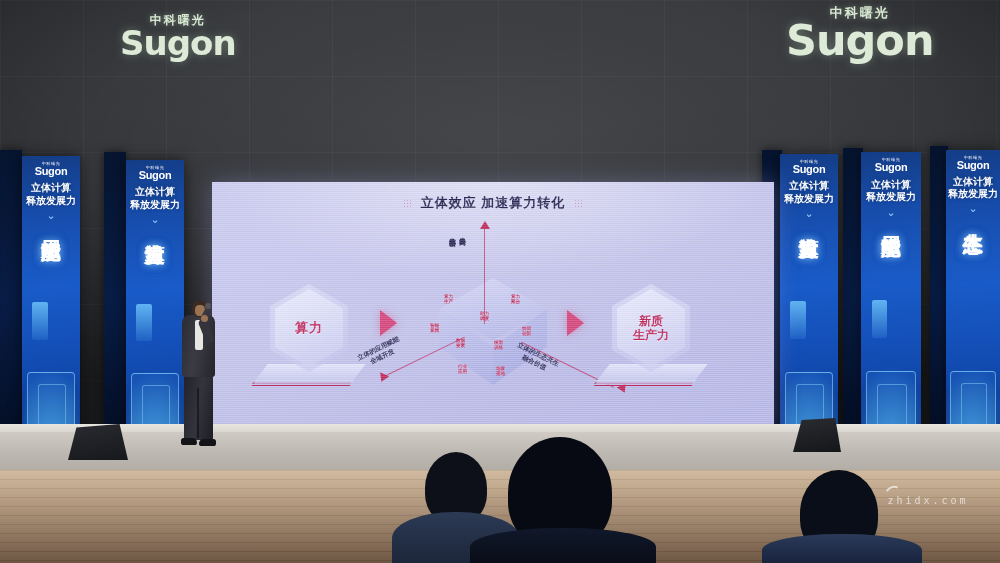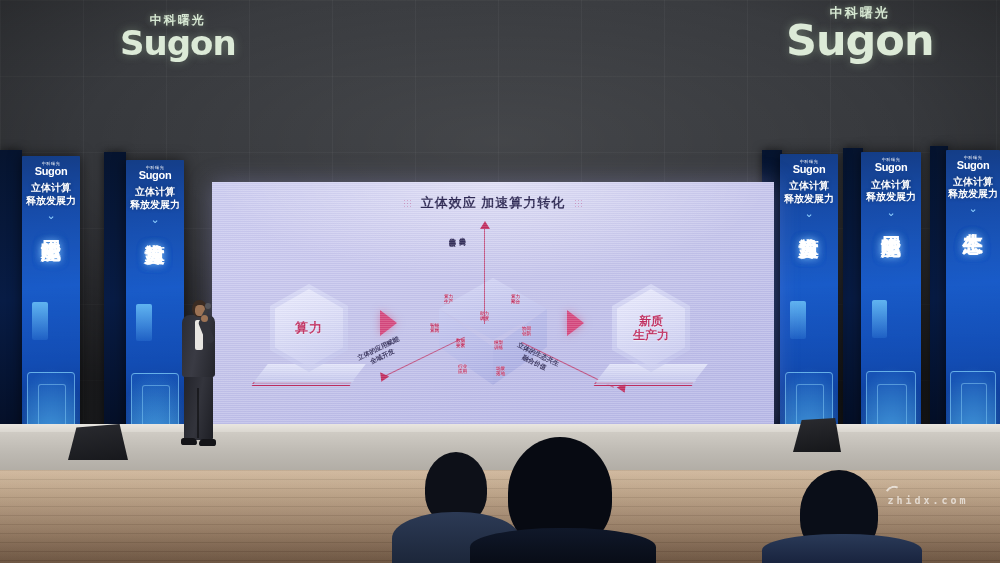--- a/index.html
+++ b/index.html
@@ -304,21 +304,21 @@
   #watermark {
     position:absolute; left:866px; top:492px; width:124px; height:62px;
     opacity:.62; user-select:none;
   }
   #watermark .wm-cn {
     font-size:27px; font-weight:700; color:#ffffff; letter-spacing:1px;
     line-height:1; text-align:center; font-family:"DejaVu Sans", sans-serif;
   }
   #watermark .wm-en {
     font-size:10px; color:#ffffff; letter-spacing:3px; text-align:center;
-    margin-top:3px; font-family:"DejaVu Sans Mono", monospace;font-weight:bold;
+    margin-top:3px; font-family:"DejaVu Sans Mono", monospace;
   }
   #watermark .wm-ant {
     position:absolute; left:18px; top:-6px; width:18px; height:12px;
     border:2px solid #fff; border-bottom:none; border-radius:9px 9px 0 0;
     border-left-color:transparent; border-right-color:transparent;
     transform: rotate(-18deg);
   }
 </style>
 </head>
 <body>

